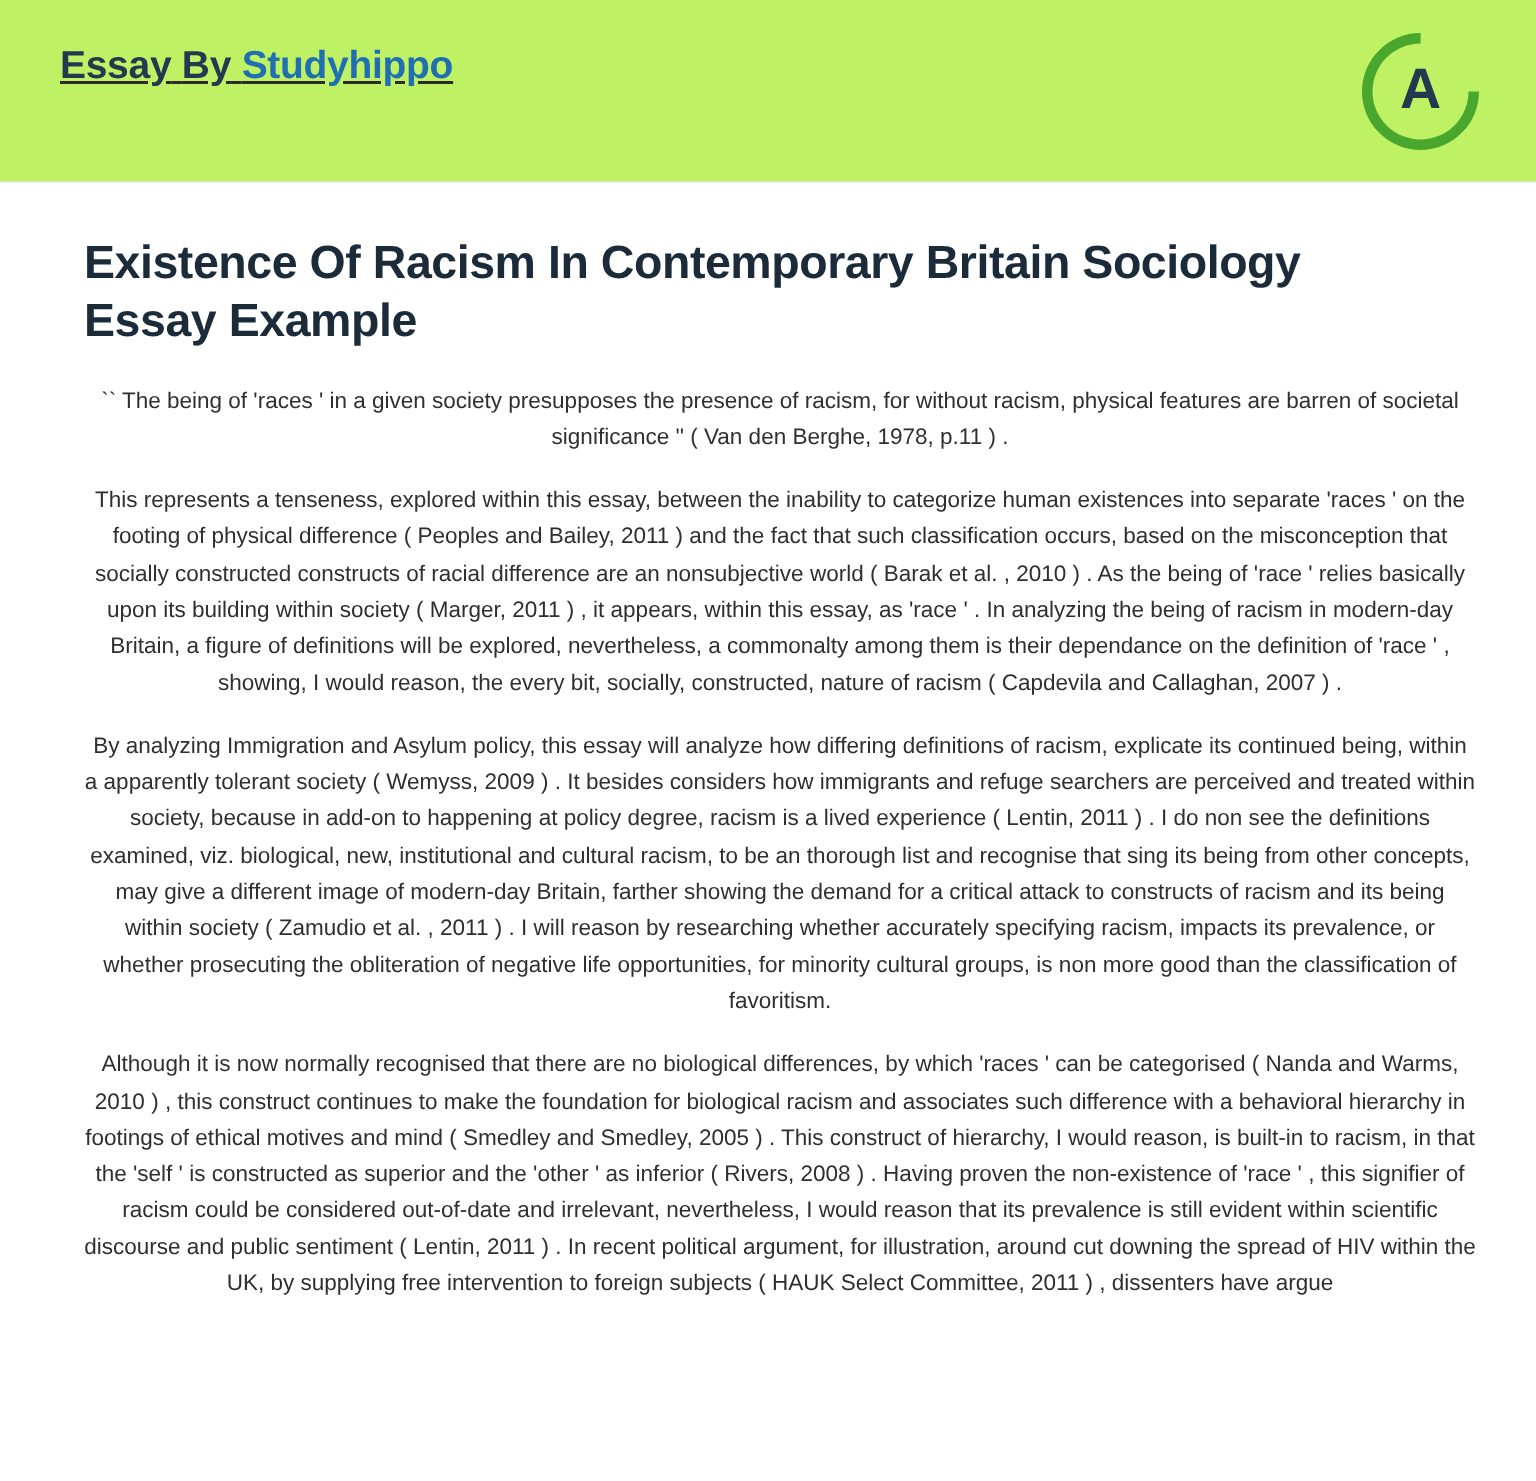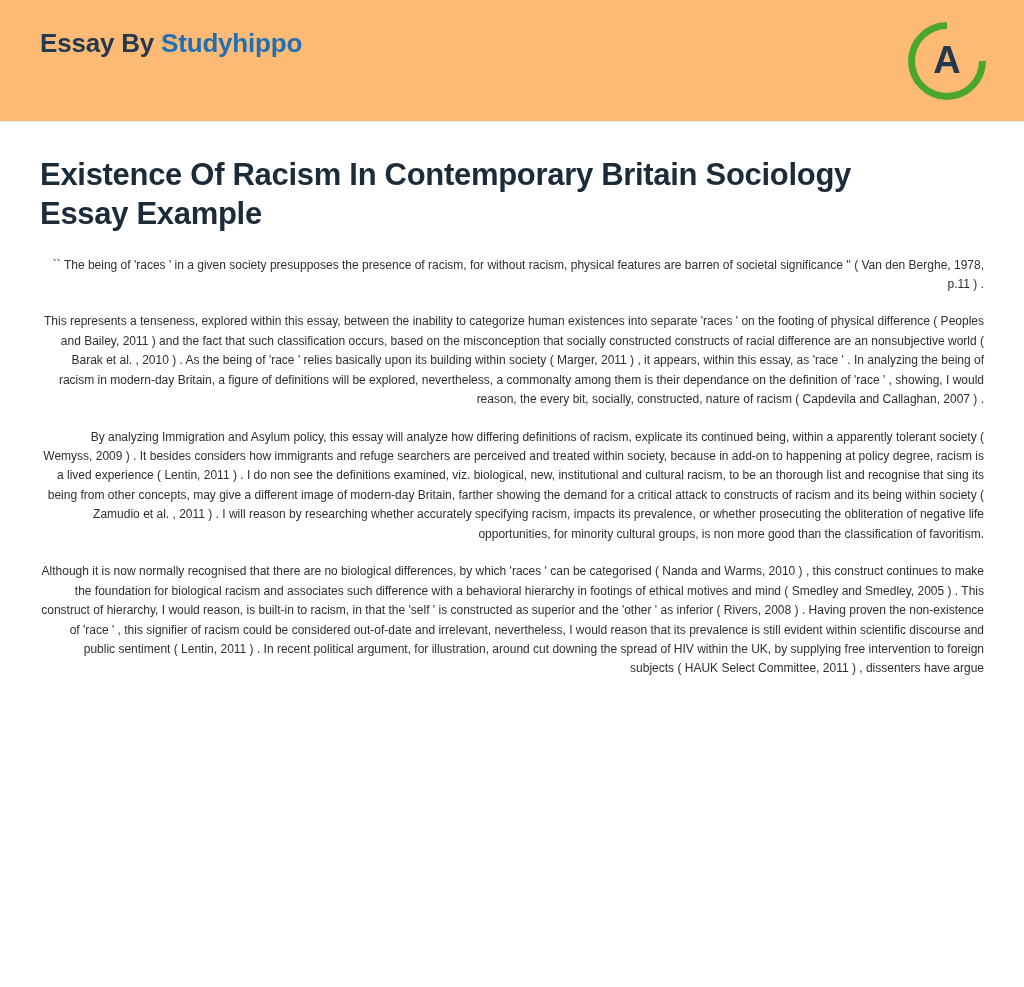--- a/index.html
+++ b/index.html
@@ -7,25 +7,26 @@
   body {
     width: 1024px;
     height: 987px;
     background: #ffffff;
     font-family: "Liberation Sans", sans-serif;
     color: #2b2b2b;
     overflow: hidden;
   }
 
   .page-header {
-    background: #fdba74;
+    background: #bef264;
     padding: 22px 56px 18px 40px;
     position: relative;
     height: 122px;
     border-bottom: 1px solid #e6ebf2;
+    text-decoration: underline;
   }
 
   .brand {
     font-size: 26px;
     font-weight: bold;
     letter-spacing: -0.2px;
     margin: 6px 0 0 0;
     line-height: 1.2;
   }
   .brand .brand-essay { color: #24384f; }
@@ -62,39 +63,39 @@
     display: flex;
     align-items: center;
     justify-content: center;
     font-size: 38px;
     font-weight: bold;
     color: #24384f;
     transform: translateY(-1px);
   }
 
   .content {
-    padding: 34px 40px 0 40px;
+    padding: 34px 40px 0 56px;
   }
 
   h1.title {
     font-size: 31px;
     line-height: 1.25;
     font-weight: bold;
     color: #1c2b3a;
     margin: 0 0 22px 0;
     letter-spacing: -0.3px;
     max-width: 900px;
   }
 
   p.para {
-    font-size: 12px;
+    font-size: 15px;
     line-height: 1.62;
     color: #2f2f2f;
     margin: 0 0 18px 0;
-    text-align: right;
+    text-align: center;
   }
 </style>
 </head>
 <body>
 
 <div class="page-header">
   <div class="brand">
     <span class="brand-essay">Essay</span>
     <span class="brand-by">By</span>
     <span class="brand-studyhippo">Studyhippo</span>

